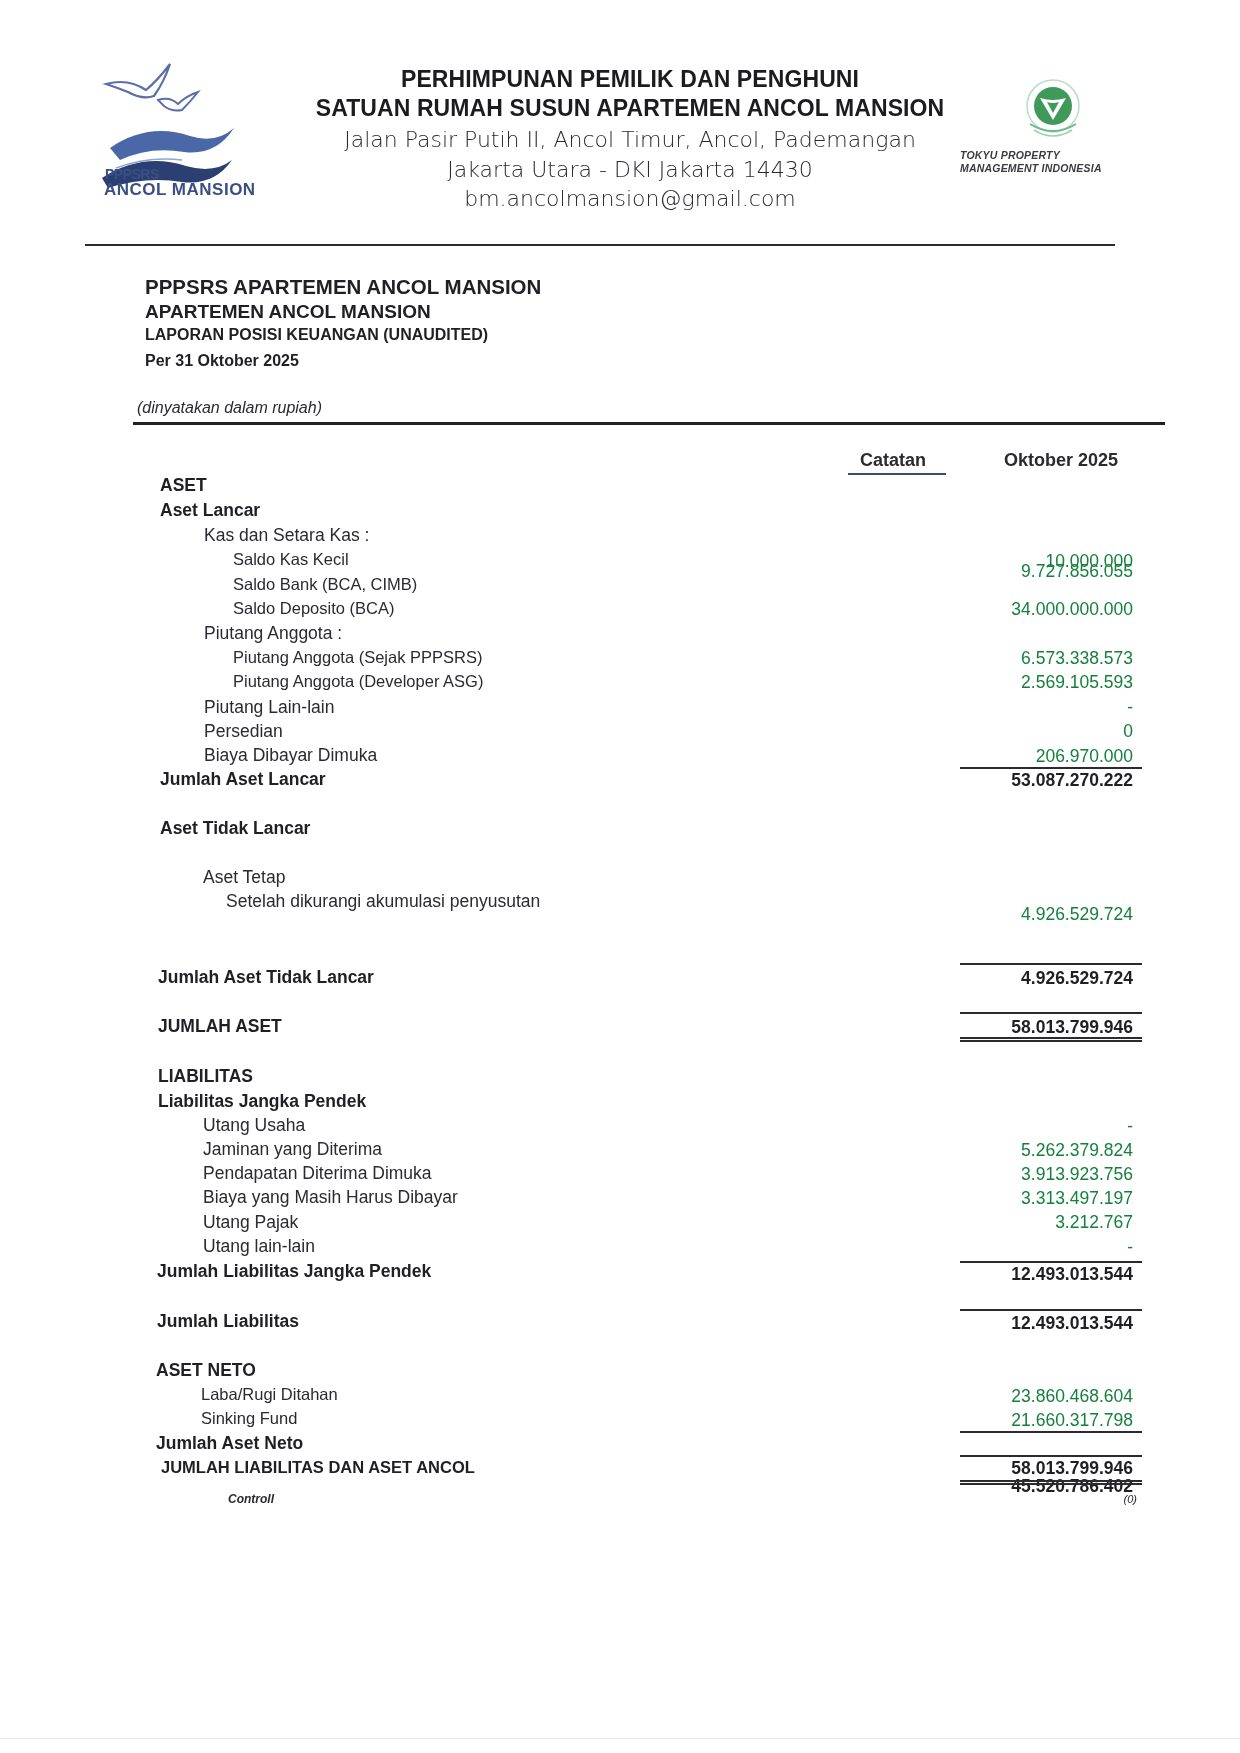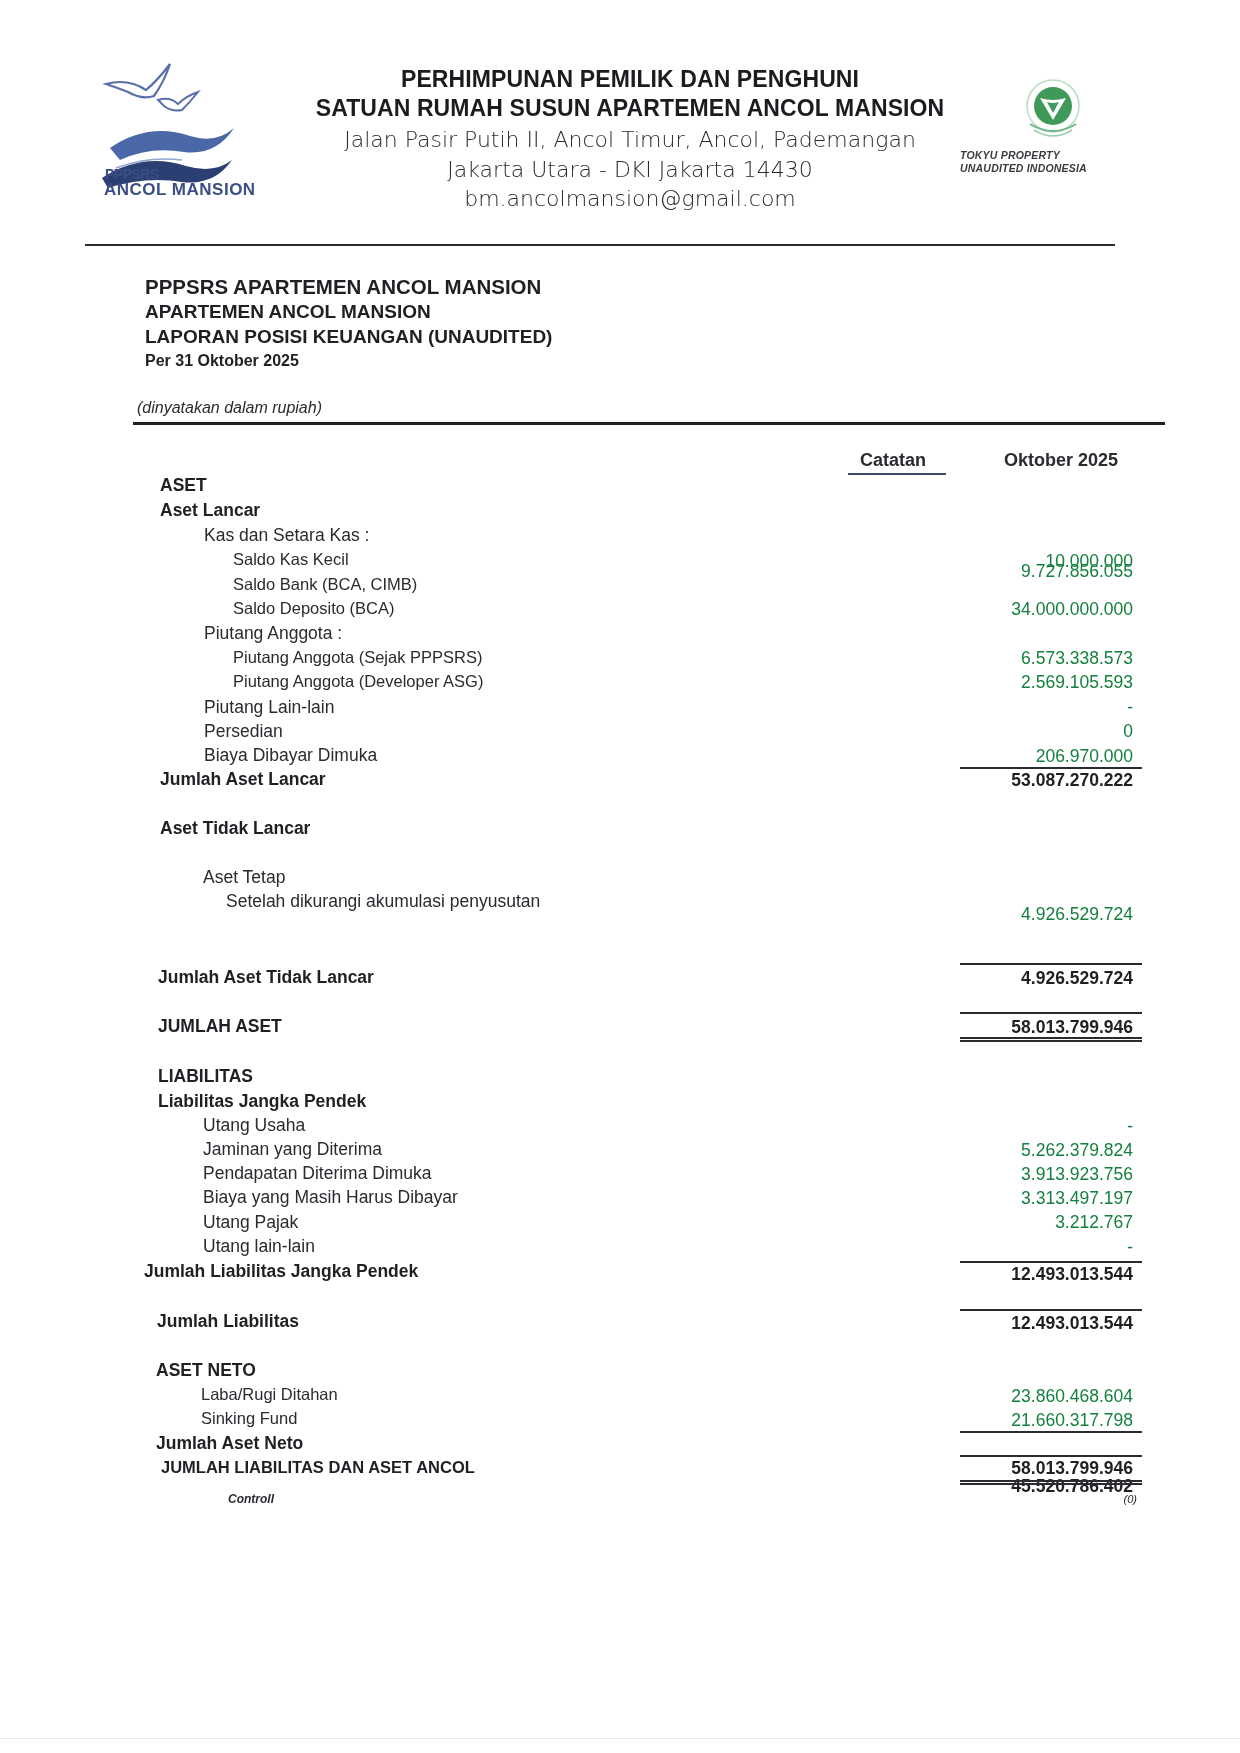--- a/index.html
+++ b/index.html
@@ -15,21 +15,21 @@
   .logo-left-text1 { position:absolute; left: 105px; top: 166px; font-weight:bold; font-size: 14px; color:#3a4f86; letter-spacing: -0.5px; }
   .logo-left-text2 { position:absolute; left: 104px; top: 180px; font-weight:bold; font-size: 17px; color:#3a4f86; letter-spacing: 0.5px; }
   .logo-right { position:absolute; left: 1018px; top: 76px; width: 70px; height: 70px; }
   .logo-right-text { position:absolute; left: 960px; width: 200px; font-weight:bold; font-style: italic;
                      font-size: 10.5px; color:#3a3a40; letter-spacing: 0.2px; }
 
   
   .rh { position:absolute; left: 145px; font-weight:bold; color:#1f1f24; }
   .rh1 { top: 275px; font-size: 20.5px; }
   .rh2 { top: 301px; font-size: 19px; }
-  .rh3 { top: 326px; font-size: 19px; }
+  .rh3 { top: 326px; font-size: 16px; }
   .rh4 { top: 352px; font-size: 16px; }
   .unit-note { position:absolute; left: 137px; top: 399px; font-style: italic; font-size: 16px; color:#2a2a30; }
   .top-rule { position:absolute; left: 133px; width: 1032px; top: 422px; height: 3px; background:#1f1f24; }
 
   .col-catatan { position:absolute; left: 860px; top: 450px; font-weight:bold; font-size: 18px; color:#2a2a30; }
   .col-catatan-line { position:absolute; left: 848px; top: 473px; width: 98px; height: 2px; background:#3c4a70; }
   .col-oktober { position:absolute; left: 980px; width: 180px; text-align:right; top: 450px; font-weight:bold; font-size: 18px; padding-right: 42px; box-sizing: border-box; color:#2a2a30; }
 
   
   .row-label { position:absolute; font-size: 17.5px; color:#2a2a30; white-space: nowrap; }
@@ -65,21 +65,21 @@
 
   <svg class="logo-right" viewBox="0 0 70 70">
     <circle cx="35" cy="30" r="26" fill="none" stroke="#b9dcc4" stroke-width="1.5"></circle>
     <circle cx="35" cy="30" r="19" fill="#3f9a5a"></circle>
     <path d="M22 22 Q35 26 48 22 L35 44 Z" fill="#ffffff"></path>
     <path d="M29 26 Q35 28 41 26 L35 37 Z" fill="#3f9a5a"></path>
     <path d="M12 48 Q35 62 58 48" fill="none" stroke="#6fb888" stroke-width="2"></path>
     <path d="M16 54 Q35 66 54 54" fill="none" stroke="#9ccfae" stroke-width="1.6"></path>
   </svg>
   <div class="logo-right-text" style="top: 149px;">TOKYU PROPERTY</div>
-  <div class="logo-right-text" style="top: 162px;">UNAUDITED INDONESIA</div>
+  <div class="logo-right-text" style="top: 162px;">MANAGEMENT INDONESIA</div>
 
   <div class="lh-rule"></div>
 </div>
 
 <div>
   <div class="rh rh1">PPPSRS APARTEMEN ANCOL MANSION</div>
   <div class="rh rh2">APARTEMEN ANCOL MANSION</div>
   <div class="rh rh3">LAPORAN POSISI KEUANGAN (UNAUDITED)</div>
   <div class="rh rh4">Per 31 Oktober 2025</div>
   <div class="unit-note">(dinyatakan dalam rupiah)</div>
@@ -143,21 +143,21 @@
   <div class="row-label" style="left:203px; top:1163px;">Pendapatan Diterima Dimuka</div>
   <div class="row-value" style="top:1164px;">3.913.923.756</div>
   <div class="row-label" style="left:203px; top:1187px;">Biaya yang Masih Harus Dibayar</div>
   <div class="row-value" style="top:1188px;">3.313.497.197</div>
   <div class="row-label" style="left:203px; top:1212px;">Utang Pajak</div>
   <div class="row-value" style="top:1212px;">3.212.767</div>
   <div class="row-label" style="left:203px; top:1236px;">Utang lain-lain</div>
   <div class="row-value" style="top:1237px;">-</div>
 
   <div class="sum-line" style="top:1261px;"></div>
-  <div class="row-label bold" style="left:144px; top:1261px;">Jumlah Liabilitas Jangka Pendek</div>
+  <div class="row-label bold" style="left:157px; top:1261px;">Jumlah Liabilitas Jangka Pendek</div>
   <div class="row-value bold" style="top:1264px;">12.493.013.544</div>
 
   <div class="sum-line" style="top:1309px;"></div>
   <div class="row-label bold" style="left:157px; top:1311px;">Jumlah Liabilitas</div>
   <div class="row-value bold" style="top:1313px;">12.493.013.544</div>
 
   <div class="row-label bold" style="left:156px; top:1360px;">ASET NETO</div>
   <div class="row-label small" style="left:201px; top:1385px;">Laba/Rugi Ditahan</div>
   <div class="row-value" style="top:1386px;">23.860.468.604</div>
   <div class="row-label small" style="left:201px; top:1409px;">Sinking Fund</div>

